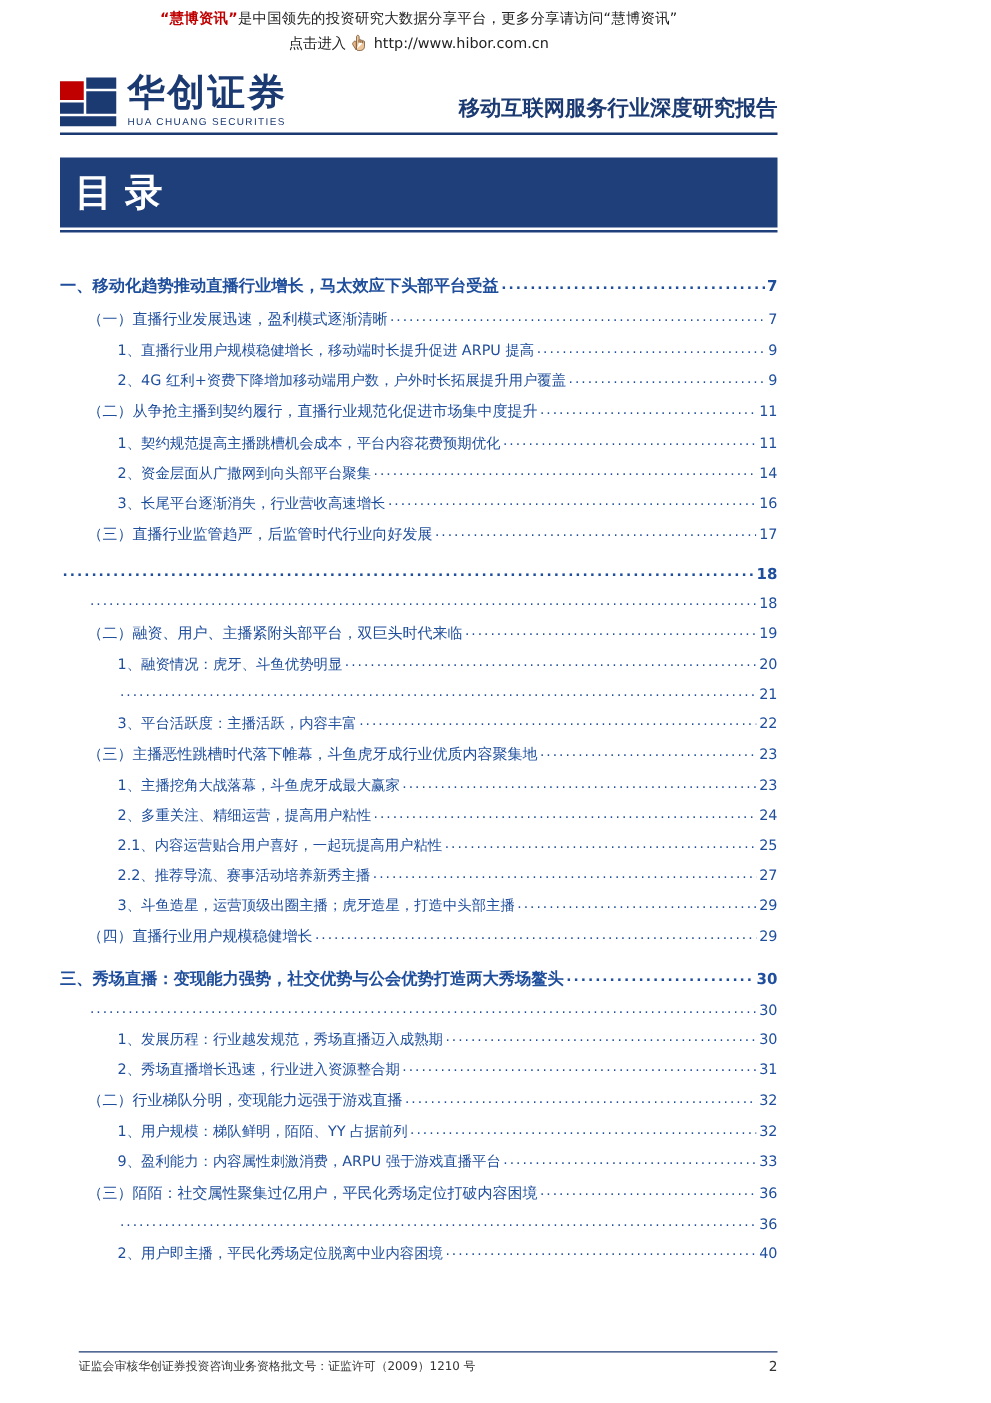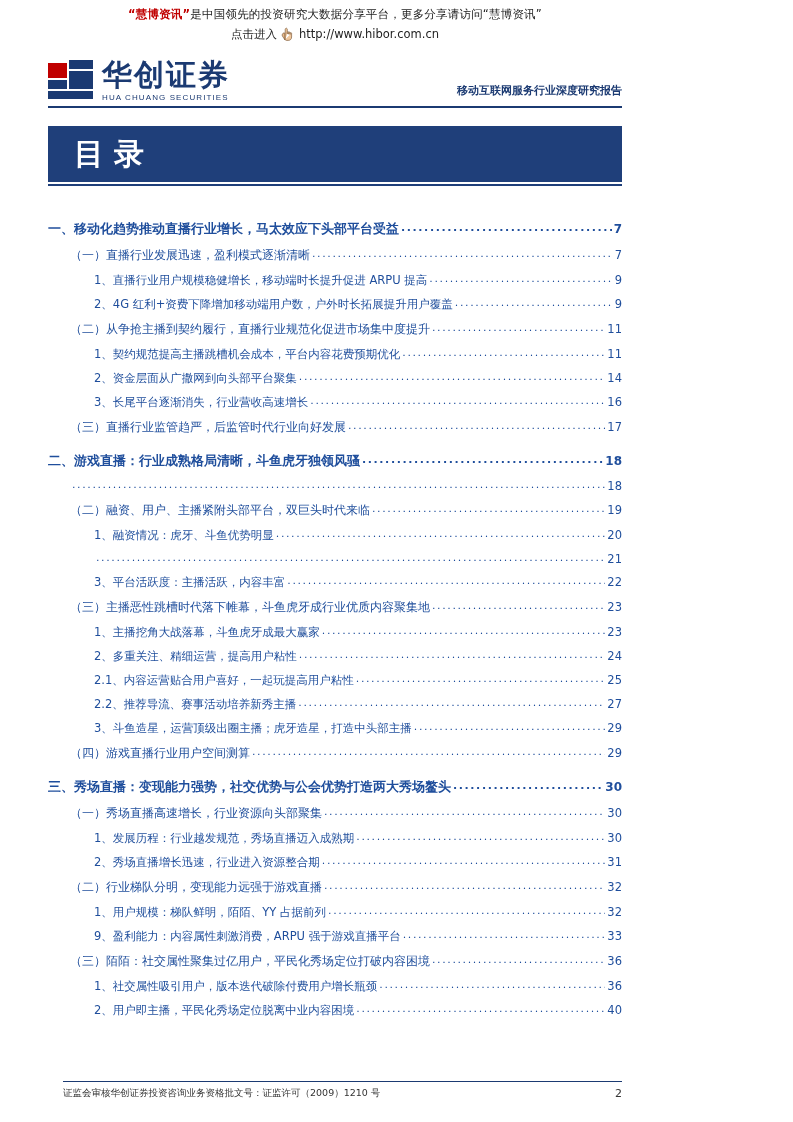--- a/index.html
+++ b/index.html
@@ -61,21 +61,21 @@
   
   .logo-row {
     margin-top: 2px;
     display: flex;
     align-items: flex-end;
     justify-content: space-between;
     height: 58px;
   }
   .logo {
     display: flex;
-    align-items: flex-start;
+    align-items: flex-end;
     gap: 8px;
   }
   .logo-mark {
     width: 46px;
     height: 40px;
     position: relative;
   }
   .logo-mark .sq {
     position: absolute;
     background: #1b3a72;
@@ -95,21 +95,21 @@
     font-family: "DejaVu Sans", sans-serif;
   }
   .logo-en {
     margin-top: 4px;
     font-size: 8px;
     color: #1b3a72;
     letter-spacing: 1.1px;
     font-family: "Liberation Sans", sans-serif;
   }
   .report-title {
-    font-size: 11px;
+    font-size: 17px;
     font-weight: bold;
     color: #1b3a72;
     padding-bottom: 4px;
     font-family: "DejaVu Sans", sans-serif;
   }
   .header-rule {
     border: none;
     border-top: 2px solid #1b3a72;
     margin: 4px 0 0 0;
   }
@@ -128,21 +128,21 @@
     position: absolute;
     left: 0; right: 0; bottom: -4px;
     height: 2px;
     background: #1f3f7a;
   }
   .catalog-title {
     color: #ffffff;
     font-size: 30px;
     font-weight: bold;
     letter-spacing: 10px;
-    padding-left: 26px;
+    padding-left: 12px;
     font-family: "DejaVu Sans", sans-serif;
   }
 
   
   .toc {
     margin-top: 38px;
   }
   .toc-row {
     display: flex;
     align-items: baseline;
@@ -300,21 +300,20 @@
         <span class="txt">3、长尾平台逐渐消失，行业营收高速增长</span>
         <span class="dots">...........................................................................................................................................</span>
         <span class="pg">16</span>
       </div>
       <div class="toc-row lvl2">
         <span class="txt">（三）直播行业监管趋严，后监管时代行业向好发展</span>
         <span class="dots">...........................................................................................................................................</span>
         <span class="pg">17</span>
       </div>
       <div class="toc-row lvl1">
-        <span class="txt">二、游戏直播：行业成熟格局清晰，斗鱼虎牙独领风骚</span>
         <span class="dots">...........................................................................................................................................</span>
         <span class="pg">18</span>
       </div>
       <div class="toc-row lvl2">
         <span class="dots">...........................................................................................................................................</span>
         <span class="pg">18</span>
       </div>
       <div class="toc-row lvl2">
         <span class="txt">（二）融资、用户、主播紧附头部平台，双巨头时代来临</span>
         <span class="dots">...........................................................................................................................................</span>
@@ -358,31 +357,30 @@
         <span class="txt">2.2、推荐导流、赛事活动培养新秀主播</span>
         <span class="dots">...........................................................................................................................................</span>
         <span class="pg">27</span>
       </div>
       <div class="toc-row lvl3">
         <span class="txt">3、斗鱼造星，运营顶级出圈主播；虎牙造星，打造中头部主播</span>
         <span class="dots">...........................................................................................................................................</span>
         <span class="pg">29</span>
       </div>
       <div class="toc-row lvl2">
-        <span class="txt">（四）游戏直播行业用户空间测算</span>
+        <span class="txt">（四）直播行业用户规模稳健增长</span>
         <span class="dots">...........................................................................................................................................</span>
         <span class="pg">29</span>
       </div>
       <div class="toc-row lvl1">
         <span class="txt">三、秀场直播：变现能力强势，社交优势与公会优势打造两大秀场鳌头</span>
         <span class="dots">...........................................................................................................................................</span>
         <span class="pg">30</span>
       </div>
       <div class="toc-row lvl2">
-        <span class="txt">（一）秀场直播高速增长，行业资源向头部聚集</span>
         <span class="dots">...........................................................................................................................................</span>
         <span class="pg">30</span>
       </div>
       <div class="toc-row lvl3">
         <span class="txt">1、发展历程：行业越发规范，秀场直播迈入成熟期</span>
         <span class="dots">...........................................................................................................................................</span>
         <span class="pg">30</span>
       </div>
       <div class="toc-row lvl3">
         <span class="txt">2、秀场直播增长迅速，行业进入资源整合期</span>
@@ -403,21 +401,20 @@
         <span class="txt">9、盈利能力：内容属性刺激消费，ARPU 强于游戏直播平台</span>
         <span class="dots">...........................................................................................................................................</span>
         <span class="pg">33</span>
       </div>
       <div class="toc-row lvl2">
         <span class="txt">（三）陌陌：社交属性聚集过亿用户，平民化秀场定位打破内容困境</span>
         <span class="dots">...........................................................................................................................................</span>
         <span class="pg">36</span>
       </div>
       <div class="toc-row lvl3">
-        <span class="txt">1、社交属性吸引用户，版本迭代破除付费用户增长瓶颈</span>
         <span class="dots">...........................................................................................................................................</span>
         <span class="pg">36</span>
       </div>
       <div class="toc-row lvl3">
         <span class="txt">2、用户即主播，平民化秀场定位脱离中业内容困境</span>
         <span class="dots">...........................................................................................................................................</span>
         <span class="pg">40</span>
       </div>
     </div>
 

